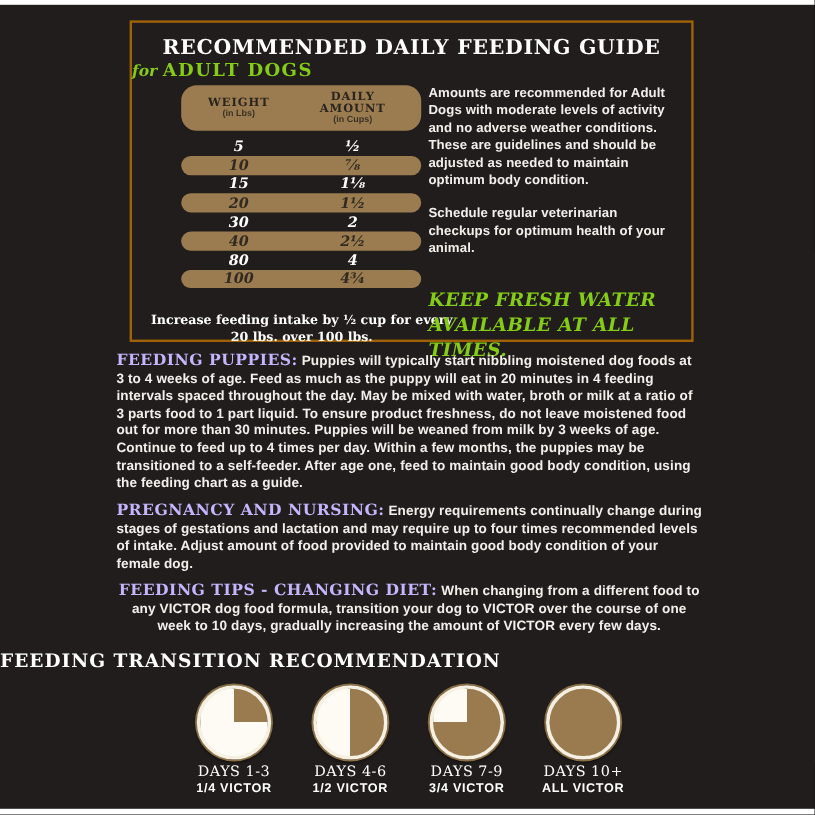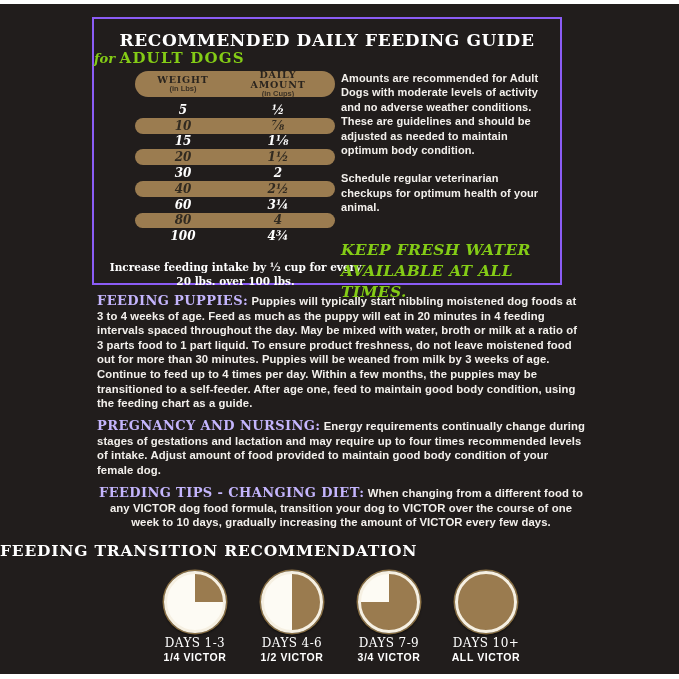--- a/index.html
+++ b/index.html
@@ -8,22 +8,22 @@
     position:relative; width:679px; height:679px; margin:0 auto;
     background:#211d1c; overflow:hidden;
     font-family:"Liberation Sans", sans-serif;
   }
   .edge-strip { position:absolute; left:0; width:679px; background:#ffffff; }
   .edge-strip.top { top:0; height:4px; }
   .edge-strip.bottom { top:674px; height:5px; }
 
   
   .guide-box {
-    position:absolute; left:92px; top:17px; width:470px; height:268px;
-    border:2px solid #8b5cf6;
+    position:absolute; left:108px; top:17px; width:470px; height:268px;
+    border:2px solid #a16207;
   }
   .guide-title {
     position:absolute; left:0; top:11px; width:100%;
     text-align:center; color:#fff;
     font-family:"DejaVu Serif", serif; font-weight:bold;
     font-size:17px; letter-spacing:0.6px; white-space:nowrap;
   }
   .guide-subtitle {
     position:absolute; left:0; top:30px; width:100%;
     text-align:left; color:#84cc16; white-space:nowrap;
@@ -31,21 +31,21 @@
   .guide-subtitle .for {
     font-family:"DejaVu Serif", serif; font-style:italic; font-size:13px; font-weight:bold;
   }
   .guide-subtitle .adult {
     font-family:"DejaVu Serif", serif; font-weight:bold; font-size:15px; letter-spacing:1.2px;
   }
 
   
   .feed-table { position:absolute; left:41px; top:52px; width:200px; }
   .ft-header {
-    width:200px; height:26px; border-radius:13px; background:#9b7c50;
+    width:200px; height:38px; border-radius:13px; background:#9b7c50;
     display:flex; align-items:center; color:#2a241e;
   }
   .ft-hcell { text-align:center; line-height:1.05; }
   .ft-hcell.w { width:96px; }
   .ft-hcell.a { width:94px; }
   .ft-hcell .h1 {
     font-family:"DejaVu Serif", serif; font-weight:bold; font-size:9.5px; letter-spacing:0.8px;
   }
   .ft-hcell .h2 { font-size:7.5px; font-weight:bold; opacity:0.85; }
   .ft-rows { margin-top:5px; }
@@ -154,24 +154,20 @@
           </div>
         <div class="ft-row">
             <div class="ft-cell w">30</div>
             <div class="ft-cell a">2</div>
           </div>
         <div class="ft-row">
             <div class="ft-cell w">40</div>
             <div class="ft-cell a">2½</div>
           </div>
         <div class="ft-row">
-            <div class="ft-cell w">60</div>
-            <div class="ft-cell a">3¼</div>
-          </div>
-        <div class="ft-row">
             <div class="ft-cell w">80</div>
             <div class="ft-cell a">4</div>
           </div>
         <div class="ft-row">
             <div class="ft-cell w">100</div>
             <div class="ft-cell a">4¾</div>
           </div>
       </div>
     </div>
     <div class="ft-note">Increase feeding intake by ½ cup for every 20 lbs. over 100 lbs.</div>

